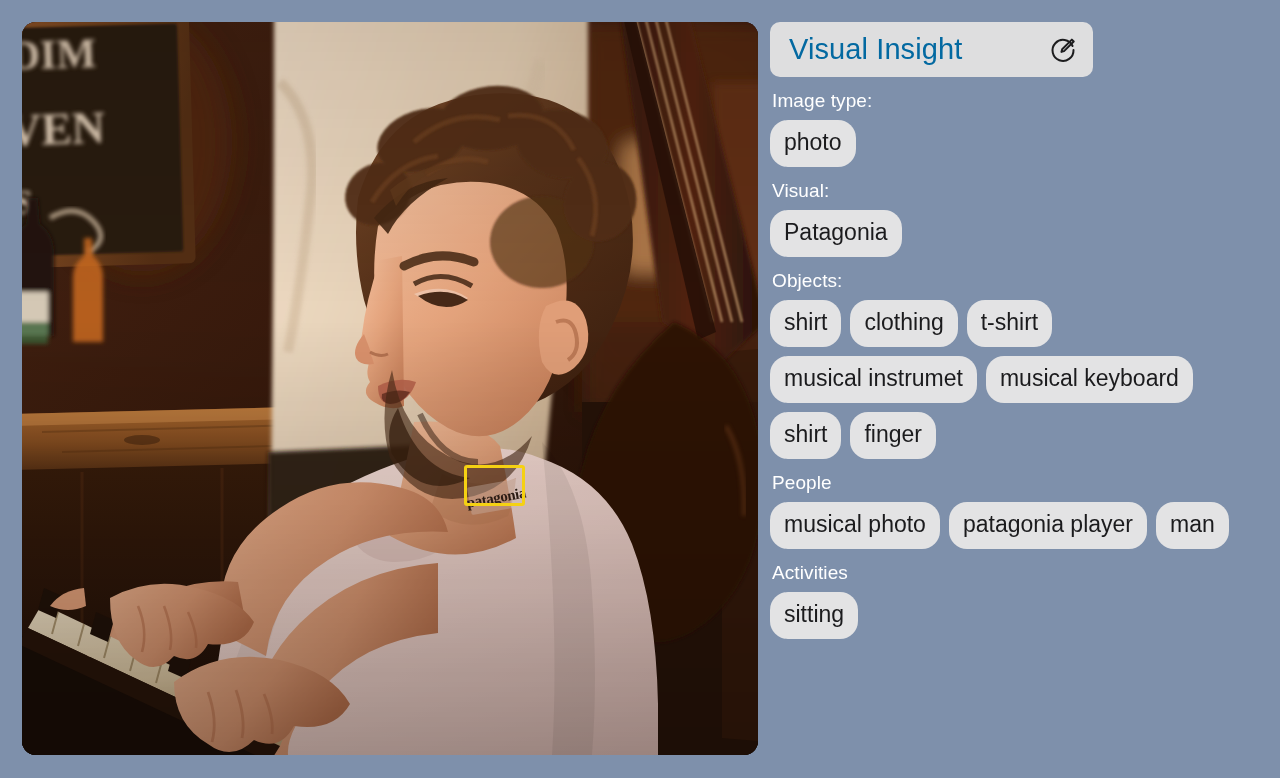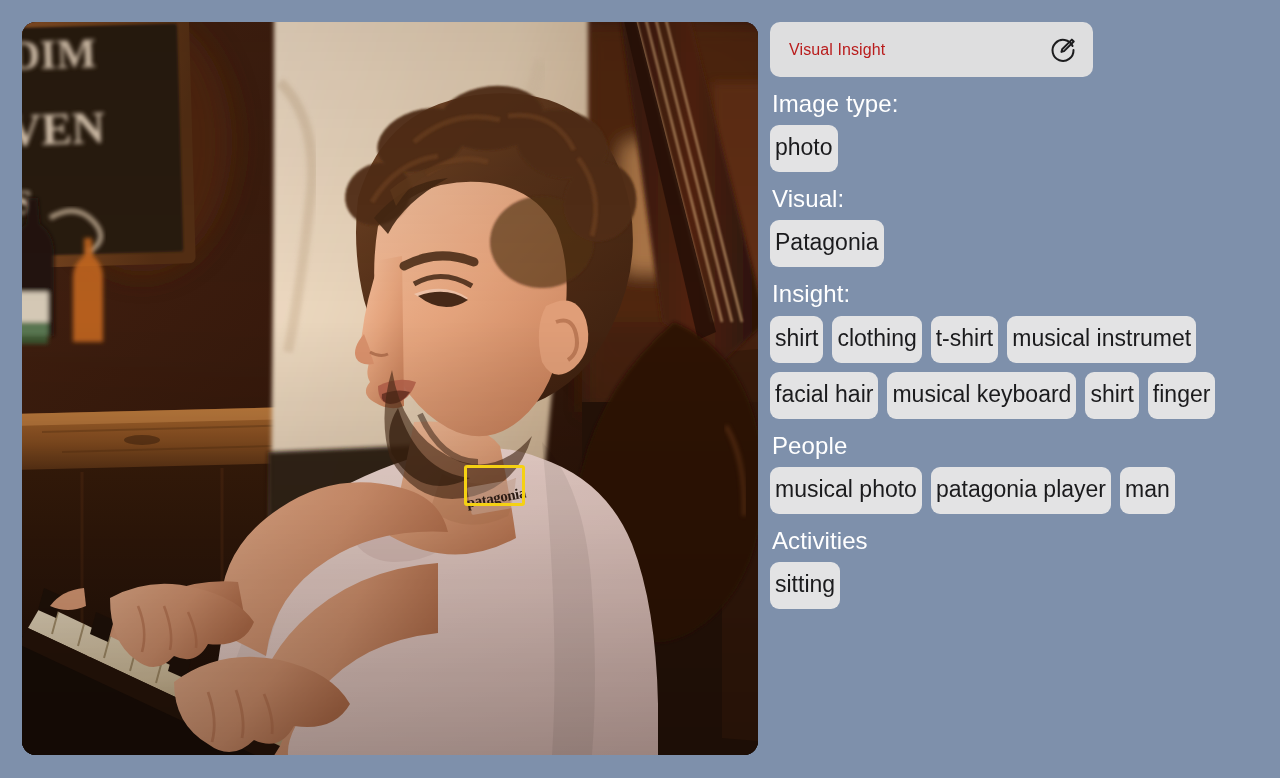--- a/index.html
+++ b/index.html
@@ -59,59 +59,59 @@
     height: 55px;
     background: #dededf;
     border-radius: 10px;
     display: flex;
     align-items: center;
     justify-content: space-between;
     padding: 0 16px 0 19px;
     margin-bottom: 14px;
   }
   .header-title {
-    font-size: 16px;
-    color: #b91c1c;
+    font-size: 29px;
+    color: #0369a1;
     letter-spacing: 0.1px;
     line-height: 1;
     white-space: nowrap;
   }
   .edit-icon {
     width: 28px;
     height: 28px;
     flex: 0 0 auto;
     display: block;
     cursor: pointer;
   }
 
   .section { margin-top: 4px; }
   .section-label {
-    font-size: 24px;
+    font-size: 19px;
     color: #ffffff;
     line-height: 1.05;
     margin: 0 0 9px 2px;
     letter-spacing: 0.1px;
     white-space: nowrap;
   }
   .section + .section { margin-top: 14px; }
 
   .chip-row {
     display: flex;
     flex-wrap: wrap;
     gap: 9px 9px;
     max-width: 488px;
     align-items: flex-start;
   }
   .chip {
     background: #e3e3e4;
     color: #1b1b1d;
-    border-radius: 9px;
+    border-radius: 18px;
     font-size: 23px;
     line-height: 1;
-    padding: 11px 5px 13px;
+    padding: 11px 14px 13px;
     white-space: nowrap;
     cursor: pointer;
     user-select: none;
   }
 </style>
 </head>
 <body>
 
 <div class="photo-pane">
   <svg class="photo-canvas" viewBox="0 0 736 733" preserveAspectRatio="xMidYMid slice" aria-label="Man with curly hair and beard in a white t-shirt playing piano in a dimly lit bar, double bass and terracotta plant in background">
@@ -452,27 +452,26 @@
           <span class="chip">photo</span>
         </div>
       </div>
       <div class="section">
         <div class="section-label">Visual:</div>
         <div class="chip-row">
           <span class="chip">Patagonia</span>
         </div>
       </div>
       <div class="section">
-        <div class="section-label">Insight:</div>
+        <div class="section-label">Objects:</div>
         <div class="chip-row">
           <span class="chip">shirt</span>
           <span class="chip">clothing</span>
           <span class="chip">t-shirt</span>
           <span class="chip">musical instrumet</span>
-          <span class="chip">facial hair</span>
           <span class="chip">musical keyboard</span>
           <span class="chip">shirt</span>
           <span class="chip">finger</span>
         </div>
       </div>
       <div class="section">
         <div class="section-label">People</div>
         <div class="chip-row">
           <span class="chip">musical photo</span>
           <span class="chip">patagonia player</span>

